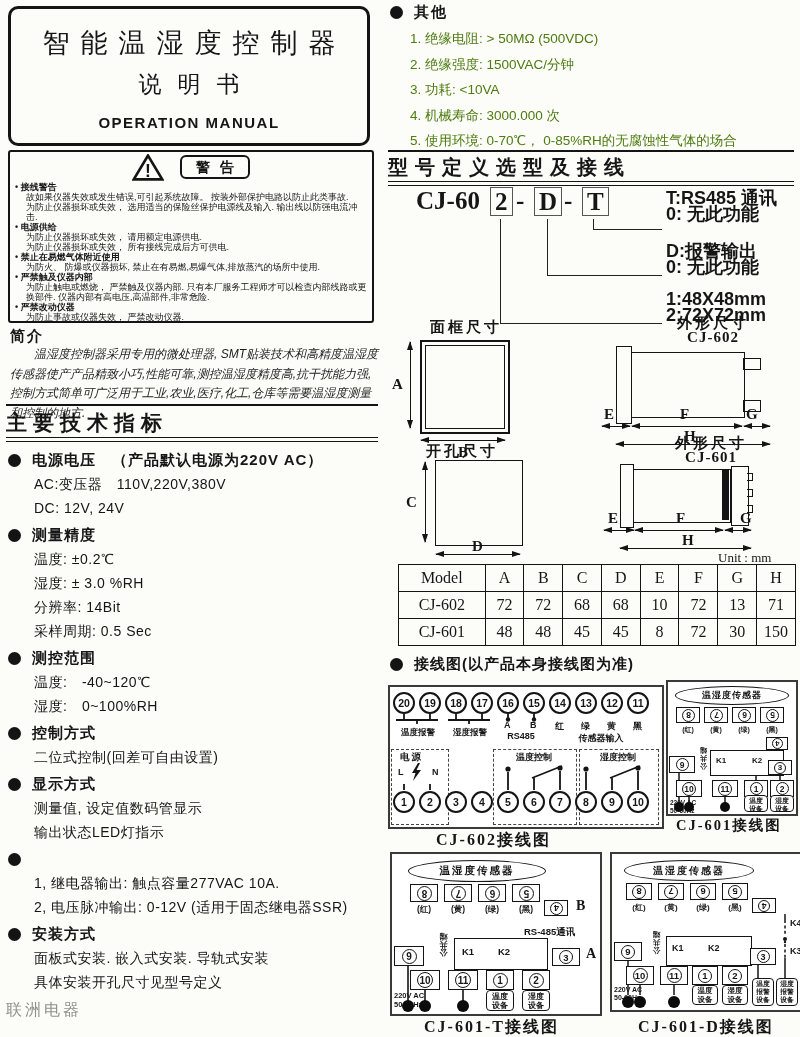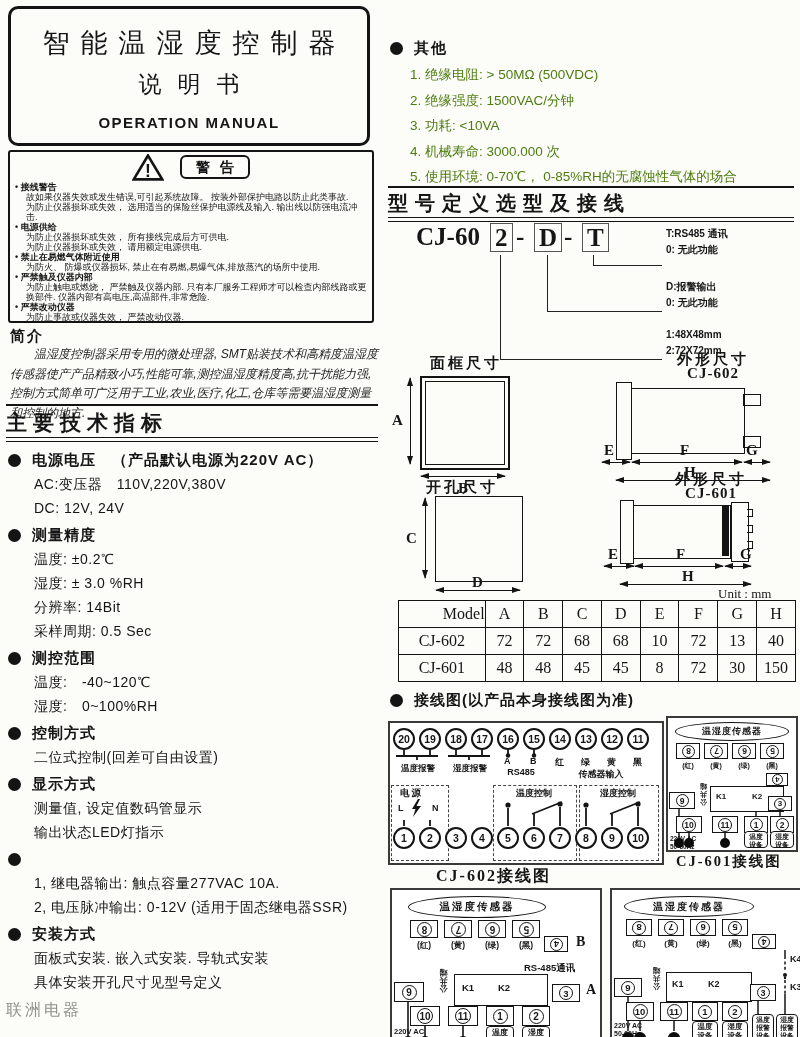--- a/index.html
+++ b/index.html
@@ -37,52 +37,52 @@
   .spec-dbl{position:absolute;left:6px;top:437px;width:372px;}
   .spec-list{position:absolute;left:8px;top:449px;width:372px;font-family:"Liberation Sans",sans-serif;}
   .sg{margin-bottom:4px;}
   .sg-t{display:flex;align-items:center;height:23px;font-size:15px;font-weight:bold;letter-spacing:1px;}
   .dot{width:13px;height:13px;border-radius:50%;background:#141414;margin-right:11px;flex:none;}
   .sg-line{line-height:24px;font-size:14px;padding-left:26px;letter-spacing:0.5px;}
 
   .wm{position:absolute;left:6px;top:1000px;font-size:16px;color:#90908c;letter-spacing:3px;}
 
   
-  .col-r{position:absolute;left:388px;top:0;width:408px;height:738px;margin-top:36px;}
+  .col-r{position:absolute;left:388px;top:0;width:408px;height:738px;}
   .others-h{position:absolute;left:2px;top:3px;display:flex;align-items:center;font-size:15px;
             font-weight:bold;font-family:"Liberation Sans",sans-serif;letter-spacing:2px;}
   .others-list{position:absolute;left:22px;top:26px;font-size:13.5px;line-height:25.5px;
                font-family:"Liberation Sans",sans-serif;color:#4d7c0f;}
   .model-h{position:absolute;left:0;top:150px;width:406px;border-top:2.5px solid #141414;
            padding-top:2px;font-size:20px;font-weight:bold;letter-spacing:7px;}
   .model-dbl{position:absolute;left:0;top:181px;width:406px;}
 
   .mdiag{position:absolute;left:0;top:187px;width:406px;height:131px;}
   .mcode{font-size:25px;font-weight:bold;font-family:"Liberation Serif",serif;}
   .mbox{display:inline-block;border:1.2px solid #555;padding:0 4px;line-height:27px;}
   .conn{position:absolute;border-left:1.5px solid #222;border-bottom:1.5px solid #222;}
-  .mann{position:absolute;font-size:10px;font-weight:bold;font-family:"Liberation Sans",sans-serif;line-height:16px;}
+  .mann{position:absolute;font-size:18px;font-weight:bold;font-family:"Liberation Sans",sans-serif;line-height:16px;}
 
   .dims{position:absolute;left:0;top:318px;width:406px;height:244px;}
   .dim-title{position:absolute;font-size:15px;font-weight:bold;letter-spacing:3px;}
   .dimh{position:absolute;height:0;border-top:1.2px solid #141414;}
   .dimh::before{content:"";position:absolute;left:-1px;top:-4px;border-top:3.5px solid transparent;
                 border-bottom:3.5px solid transparent;border-right:9px solid #141414;}
   .dimh::after{content:"";position:absolute;right:-1px;top:-4px;border-top:3.5px solid transparent;
                border-bottom:3.5px solid transparent;border-left:9px solid #141414;}
   .dimv{position:absolute;width:0;border-left:1.2px solid #141414;}
   .dimv::before{content:"";position:absolute;top:-1px;left:-4px;border-left:3.5px solid transparent;
                 border-right:3.5px solid transparent;border-bottom:9px solid #141414;}
   .dimv::after{content:"";position:absolute;bottom:-1px;left:-4px;border-left:3.5px solid transparent;
                border-right:3.5px solid transparent;border-top:9px solid #141414;}
   .dlab{position:absolute;font-size:15px;font-weight:bold;}
 
   .stable{position:absolute;left:10px;top:564px;border-collapse:collapse;font-size:16px;text-align:center;}
   .stable td,.stable th{border:1.6px solid #141414;height:26px;padding:0;font-weight:normal;}
-  .stable .mcol{width:86px;text-align:right;}
+  .stable .mcol{width:86px;}
   .stable .ncol{width:38px;}
 
   .wir-h{position:absolute;left:2px;top:655px;display:flex;align-items:center;font-size:15px;
          font-weight:bold;font-family:"Liberation Sans",sans-serif;letter-spacing:1px;}
   .wiring{position:absolute;left:0;top:680px;width:406px;height:357px;font-family:"Liberation Sans",sans-serif;}
   .wbox{position:absolute;border:2px solid #3a3a3a;background:#fff;}
   .ct{width:22px;height:22px;border:2px solid #141414;border-radius:50%;display:flex;align-items:center;
       justify-content:center;font-size:10.5px;font-weight:bold;background:#fff;box-sizing:border-box;}
   .trow{position:absolute;display:flex;gap:4px;z-index:3;}
   .dashbox{position:absolute;border:1.5px dashed #444;z-index:1;}
@@ -118,22 +118,22 @@
       <svg width="32" height="27" viewBox="0 0 40 34">
         <path d="M20 2 L38 32 L2 32 Z" fill="none" stroke="#141414" stroke-width="3.4"></path>
         <text x="20" y="29" font-size="22" font-weight="bold" text-anchor="middle" fill="#141414">!</text>
       </svg>
       <span class="warn-title">警告</span>
     </div>
     <div class="warn-ihead">接线警告</div>
     <div class="warn-line">故如果仪器失效或发生错误,可引起系统故障。 按装外部保护电路以防止此类事故.</div>
     <div class="warn-line">为防止仪器损坏或失效， 选用适当的保险丝保护电源线及输入. 输出线以防强电流冲击.</div>
     <div class="warn-ihead">电源供给</div>
+    <div class="warn-line">为防止仪器损坏或失效， 请用额定电源供电.</div>
     <div class="warn-line">为防止仪器损坏或失效， 所有接线完成后方可供电.</div>
-    <div class="warn-line">为防止仪器损坏或失效， 请用额定电源供电.</div>
     <div class="warn-ihead">禁止在易燃气体附近使用</div>
     <div class="warn-line">为防火、 防爆或仪器损坏, 禁止在有易燃,易爆气体,排放蒸汽的场所中使用.</div>
     <div class="warn-ihead">严禁触及仪器内部</div>
     <div class="warn-line">为防止触电或燃烧， 严禁触及仪器内部. 只有本厂服务工程师才可以检查内部线路或更换部件. 仪器内部有高电压,高温部件,非常危险.</div>
     <div class="warn-ihead">严禁改动仪器</div>
     <div class="warn-line">为防止事故或仪器失效， 严禁改动仪器.</div>
     <div class="warn-ihead">保养</div>
 
   </div>
 
@@ -313,21 +313,21 @@
       </tr>
       <tr>
         <td>CJ-602</td>
         <td>72</td>
         <td>72</td>
         <td>68</td>
         <td>68</td>
         <td>10</td>
         <td>72</td>
         <td>13</td>
-        <td>40</td>
+        <td>71</td>
       </tr>
       <tr>
         <td>CJ-601</td>
         <td>48</td>
         <td>48</td>
         <td>45</td>
         <td>45</td>
         <td>8</td>
         <td>72</td>
         <td>30</td>

